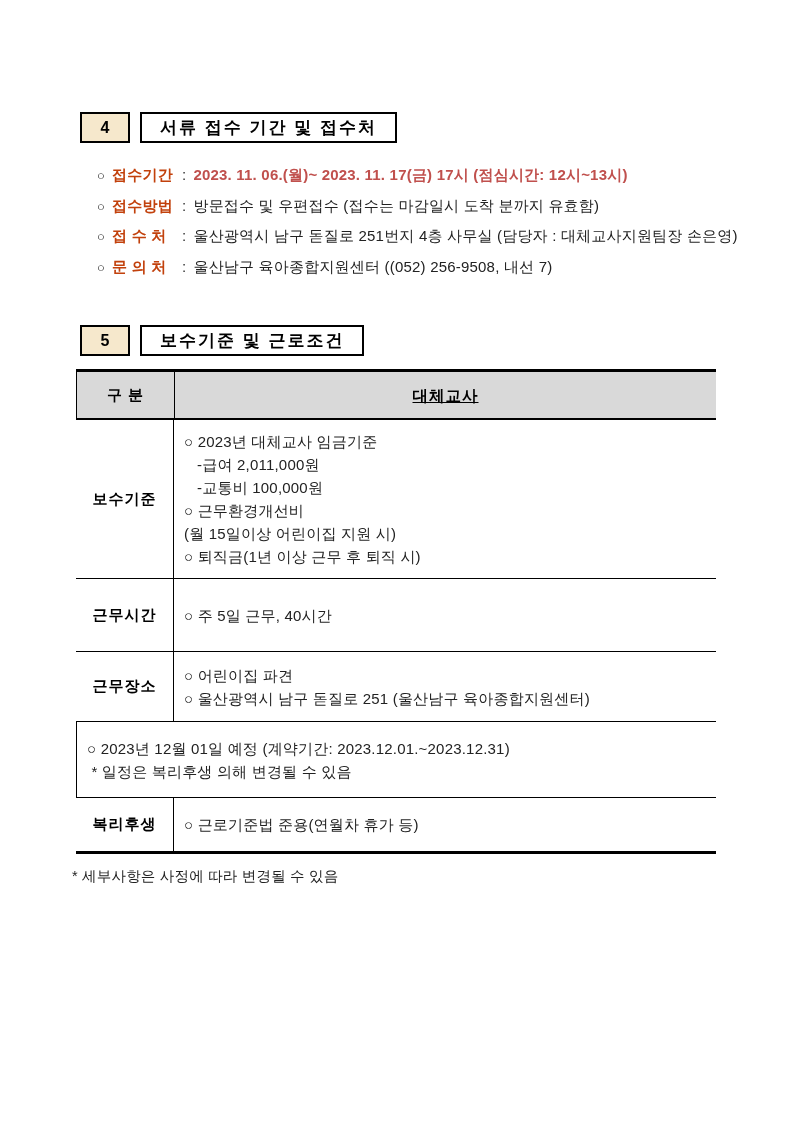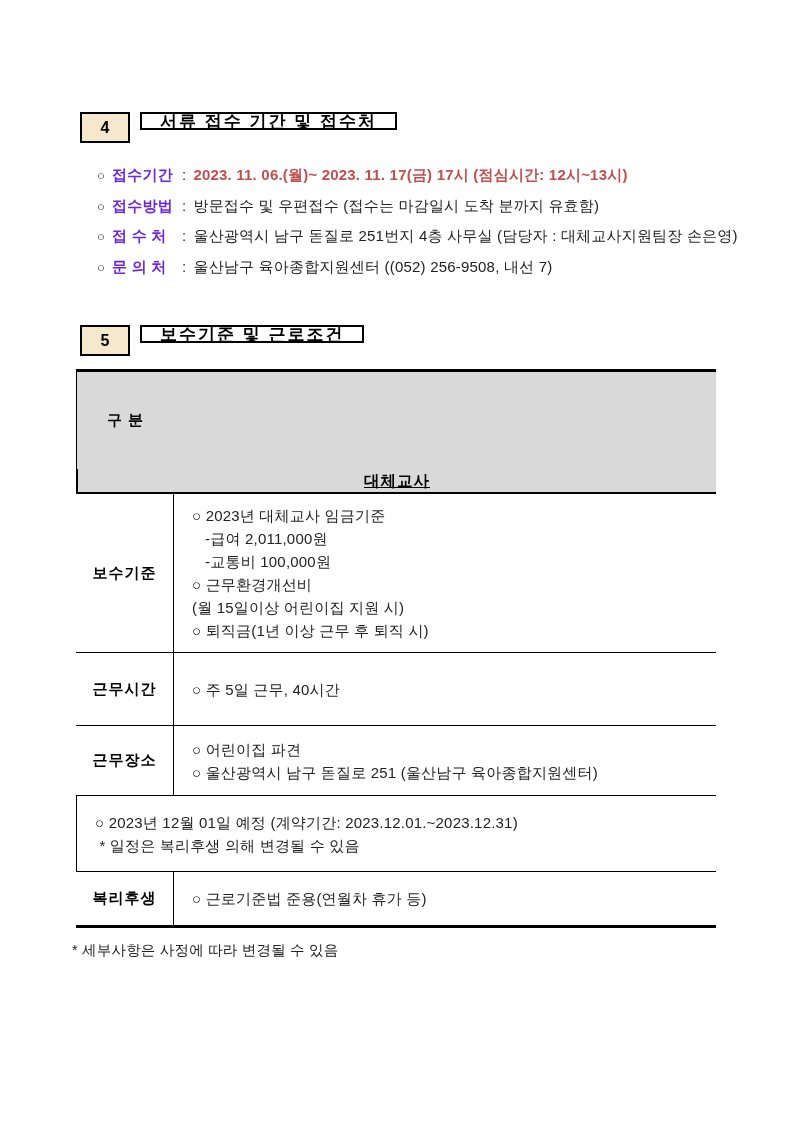--- a/index.html
+++ b/index.html
@@ -32,21 +32,21 @@
     border: 2px solid #000000;
     display: flex;
     align-items: center;
     justify-content: center;
     font-weight: 700;
     font-size: 16px;
     color: #000000;
   }
   .title-box {
     margin-left: 10px;
-    height: 18px;
+    height: 31px;
     border: 2px solid #000000;
     display: flex;
     align-items: center;
     padding: 0 18px;
     font-weight: 700;
     font-size: 17px;
     letter-spacing: 2px;
     color: #000000;
   }
 
@@ -64,21 +64,21 @@
     white-space: nowrap;
   }
   .bullet {
     font-size: 13px;
     margin-right: 7px;
     color: #000000;
   }
   .info-label {
     font-weight: 700;
     min-width: 66px;
-    color: #6d28d9;
+    color: #c2410c;
   }
   .info-colon { margin: 0 7px 0 4px; color: #333; }
   .info-text { color: #222222; }
   .info-text.red { color: #C0504D; font-weight: 700; }
 
   
   .sec5 { margin-top: 43px; }
   .cond-table {
     margin-top: 13px;
     width: 640px;
@@ -88,42 +88,41 @@
   .t-row {
     display: flex;
     align-items: stretch;
   }
   .t-row + .t-row { border-top: 1px solid #000000; }
   .t-head {
     background: #D9D9D9;
     border-left: 1px solid #000000;
     border-bottom: 2px solid #000000;
     min-height: 48px;
-    flex-direction: column;
   }
   .t-head + .t-row { border-top: none; }
   .cell-label {
     width: 97px;
     flex: 0 0 97px;
     display: flex;
     align-items: center;
     justify-content: center;
     font-weight: 700;
     font-size: 15px;
     letter-spacing: 1px;
     color: #000000;
     text-align: center;
   }
   .cell-content {
     flex: 1;
     border-left: 1.5px solid #000000;
     display: flex;
     flex-direction: column;
     justify-content: center;
-    padding: 10px 8px 10px 18px;
+    padding: 10px 8px 10px 10px;
     font-size: 15px;
     line-height: 23px;
     color: #222222;
     letter-spacing: 0.2px;
   }
   .cell-content .line { white-space: pre-wrap; }
   .t-head .cell-content {
     align-items: center;
     justify-content: center;
     padding: 0;

